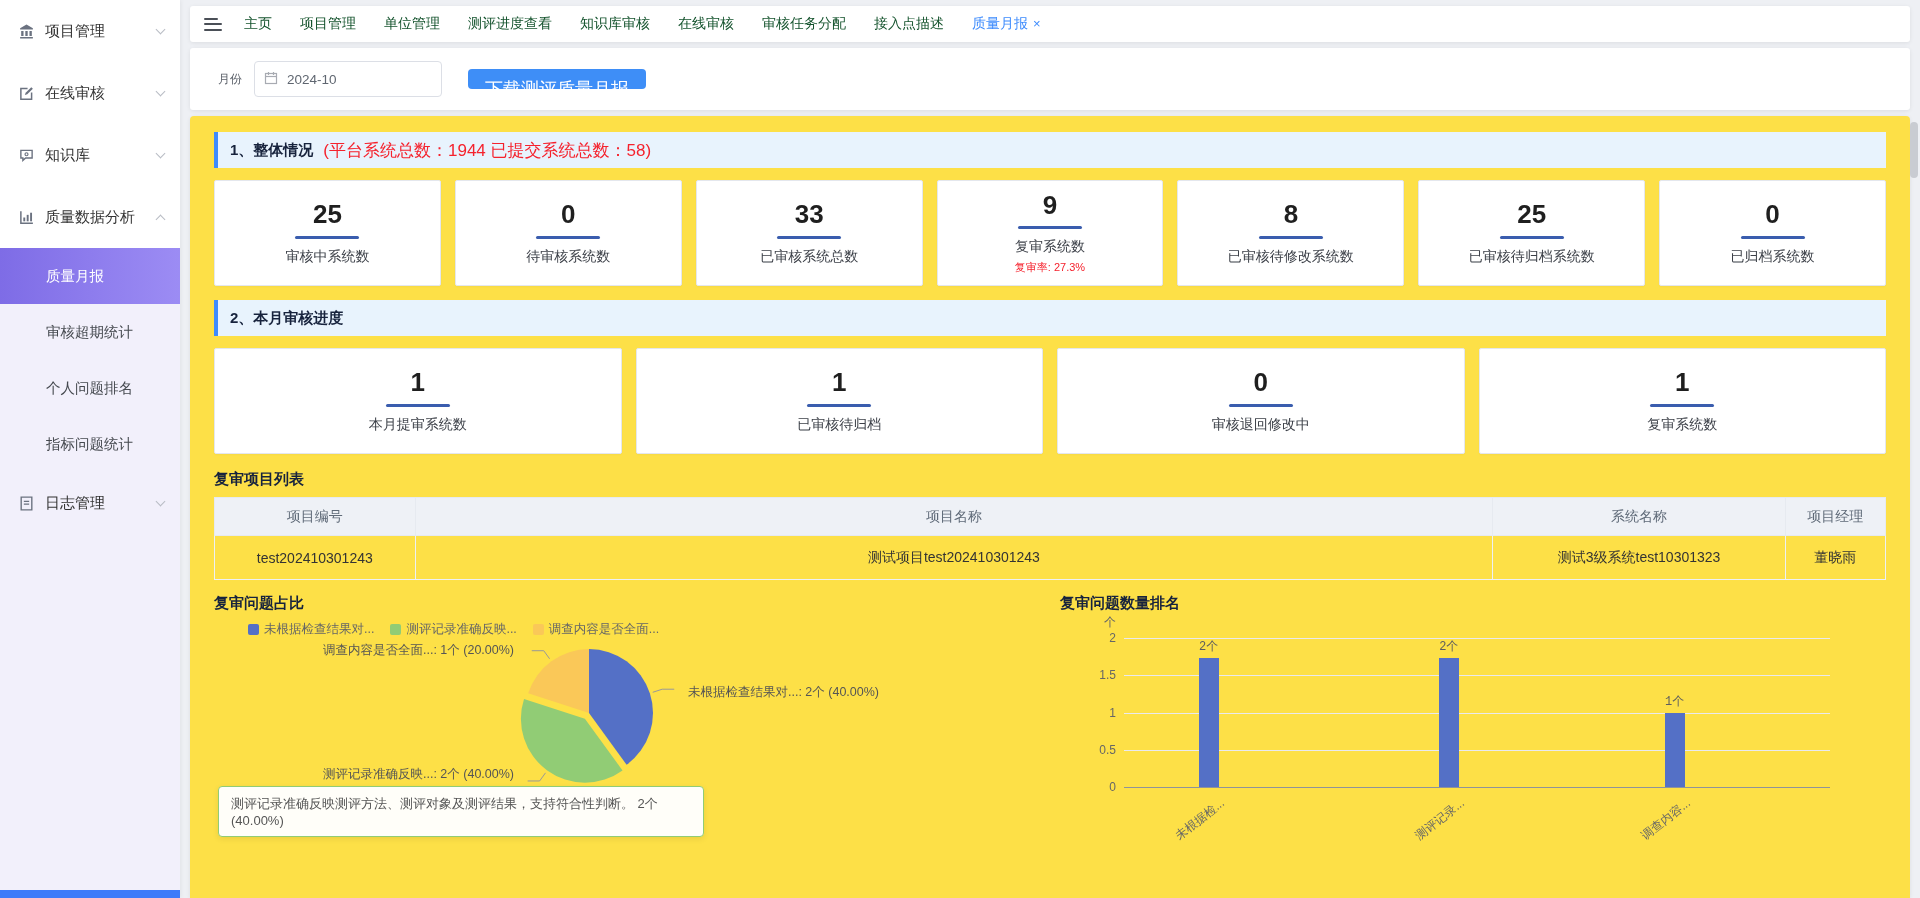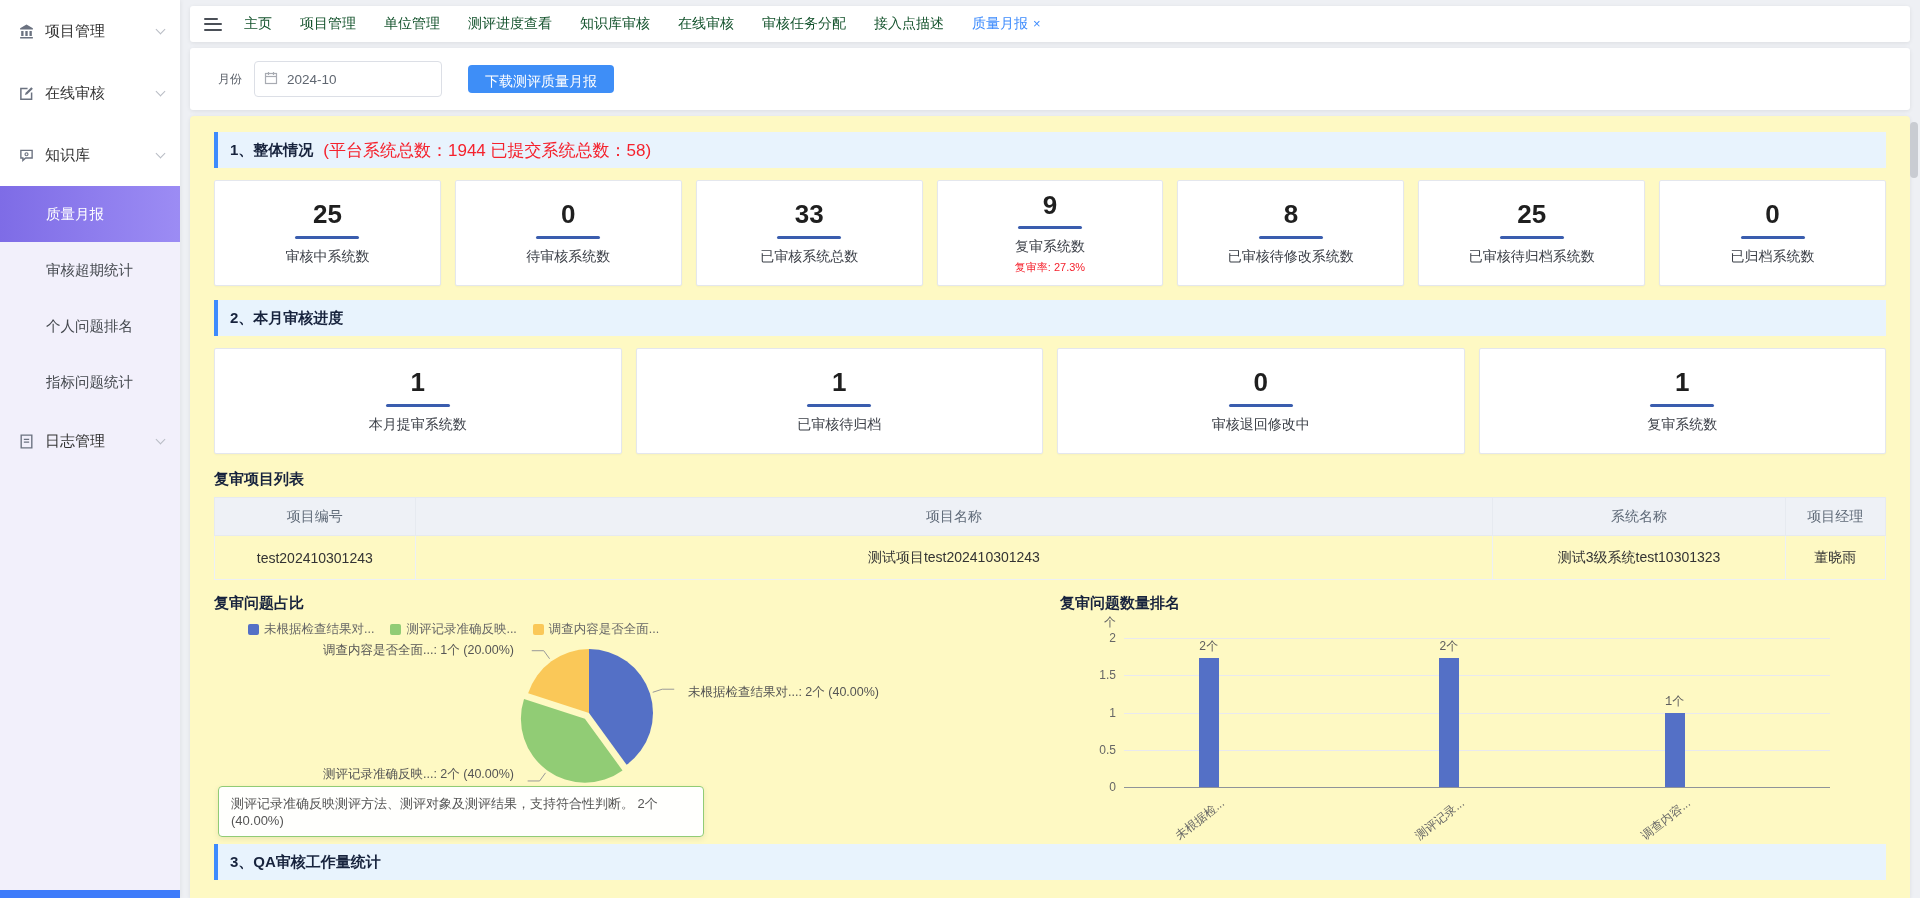--- a/index.html
+++ b/index.html
@@ -32,25 +32,25 @@
   .nav-tab .close-x { margin-left:5px; font-size:13px; }
 
   
   .filter-card { position:absolute; left:190px; right:10px; top:48px; height:62px; background:#fff; border-radius:3px;
                  box-shadow:0 1px 4px rgba(0,0,0,.08); display:flex; align-items:center; padding-left:28px; z-index:2; }
   .filter-label { font-size:12px; color:#5b6069; margin-right:12px; }
   .month-input { position:relative; width:188px; height:36px; }
   .month-input input { width:100%; height:100%; border:1px solid #dcdfe6; border-radius:4px; padding:0 10px 0 32px;
                        font-size:13.5px; color:#5f6670; font-family:inherit; outline:none; background:#fff; }
   .month-input .cal-icon { position:absolute; left:10px; top:10px; }
-  .dl-btn { margin-left:26px; background:#3e8ef7; color:#fff; border:none; border-radius:4px; height:28px; padding:8px 17px;
-            font-size:14px; font-family:inherit; cursor:pointer; }
-
-  
-  .main { position:absolute; left:190px; right:10px; top:116px; bottom:0; background:#fef9c3; border-radius:4px 4px 0 0;
+  .dl-btn { margin-left:26px; background:#3e8ef7; color:#fff; border:none; border-radius:4px; height:20px; padding:8px 17px;
+            font-size:18px; font-family:inherit; cursor:pointer; }
+
+  
+  .main { position:absolute; left:190px; right:10px; top:116px; bottom:0; background:#fde047; border-radius:4px 4px 0 0;
           box-shadow:0 1px 4px rgba(0,0,0,.08); padding:16px 24px 16px; overflow:hidden; }
   .section-header { height:36px; background:#e8f3fd; border-left:4px solid #3d8bfd; display:flex; align-items:center;
                     padding-left:12px; }
   .section-title { font-size:15px; font-weight:bold; color:#17233d; }
   .section-note { font-size:17px; color:#f5222d; margin-left:10px; }
 
   .cards-row { display:flex; gap:14px; margin:12px 0 14px; }
   .stat-card { flex:1; height:106px; background:#fff; border:1px solid #e4e7ed; border-radius:2px;
                box-shadow:0 1px 2px rgba(0,0,0,.03); display:flex; flex-direction:column; align-items:center; justify-content:center; }
   .stat-value { font-size:26px; font-weight:bold; color:#1f1f1f; line-height:1.15; }
@@ -129,20 +129,32 @@
   </div>
   <div class="menu-item">
     <span class="micon">
       <svg viewBox="0 0 16 16">
           <path d="M2.7 3.2h10.6v7.2H7.2L4.6 12.6v-2.2H2.7z" fill="none" stroke="#6b7280" stroke-width="1.3"></path>
           <circle cx="8" cy="6.8" r="1.4" fill="none" stroke="#6b7280" stroke-width="1.1"></circle>
         </svg>
     </span>
     <span>知识库</span>
     <span class="chev"></span>
+  </div>
+  <div class="menu-item">
+    <span class="micon">
+      <svg viewBox="0 0 16 16">
+          <path d="M2 2h1.4v10.6H14V14H2z"></path>
+          <rect x="5" y="8" width="1.8" height="3.6"></rect>
+          <rect x="8.2" y="5.5" width="1.8" height="6.1"></rect>
+          <rect x="11.4" y="3.5" width="1.8" height="8.1"></rect>
+        </svg>
+    </span>
+    <span>质量数据分析</span>
+    <span class="chev up"></span>
   </div>
 
   <div class="sidebar-lower">
     <div class="submenu-item active">
       <span>质量月报</span>
     </div>
     <div class="submenu-item">
       <span>审核超期统计</span>
     </div>
     <div class="submenu-item">
@@ -349,18 +361,15 @@
           <span class="bar-value">1个</span>
           <div class="bar" style="height: 50%; background: rgb(84, 112, 198);"></div>
         </div>
         <span class="bar-xlabel x0">未根据检...</span>
         <span class="bar-xlabel x1">测评记录...</span>
         <span class="bar-xlabel x2">调查内容...</span>
       </div>
     </div>
   </div>
 
-  <div class="section-header section3">
-    <span class="section-title">3、QA审核工作量统计</span>
-  </div>
 </div>
 
 <div class="v-scrollbar"></div>
 
 </body></html>

